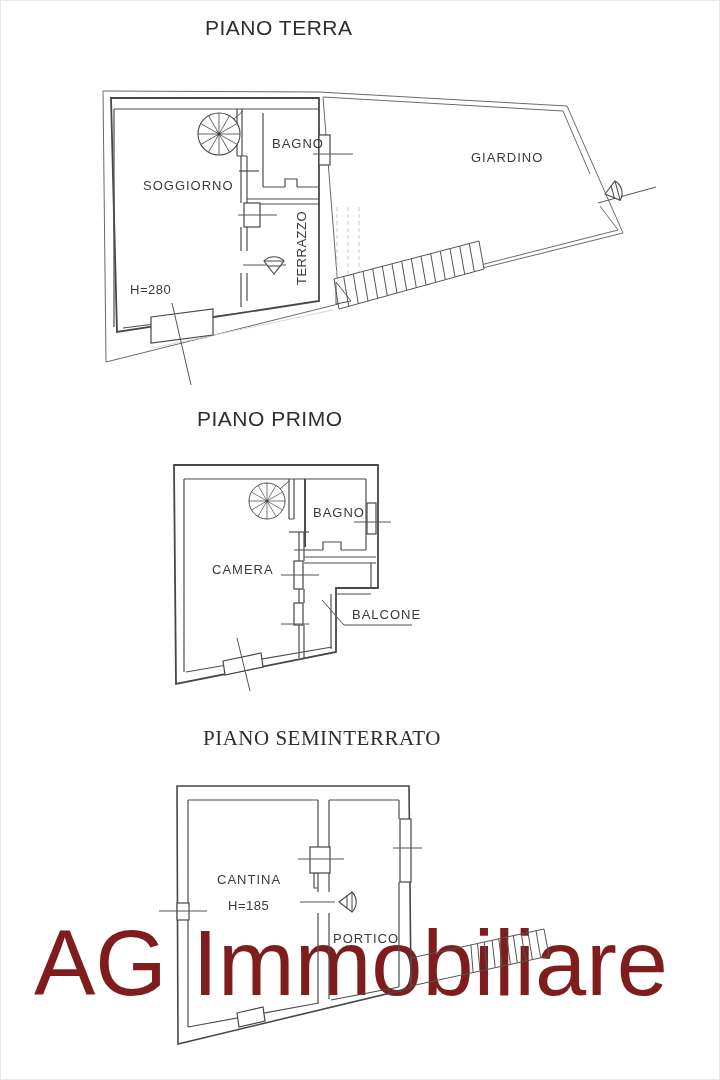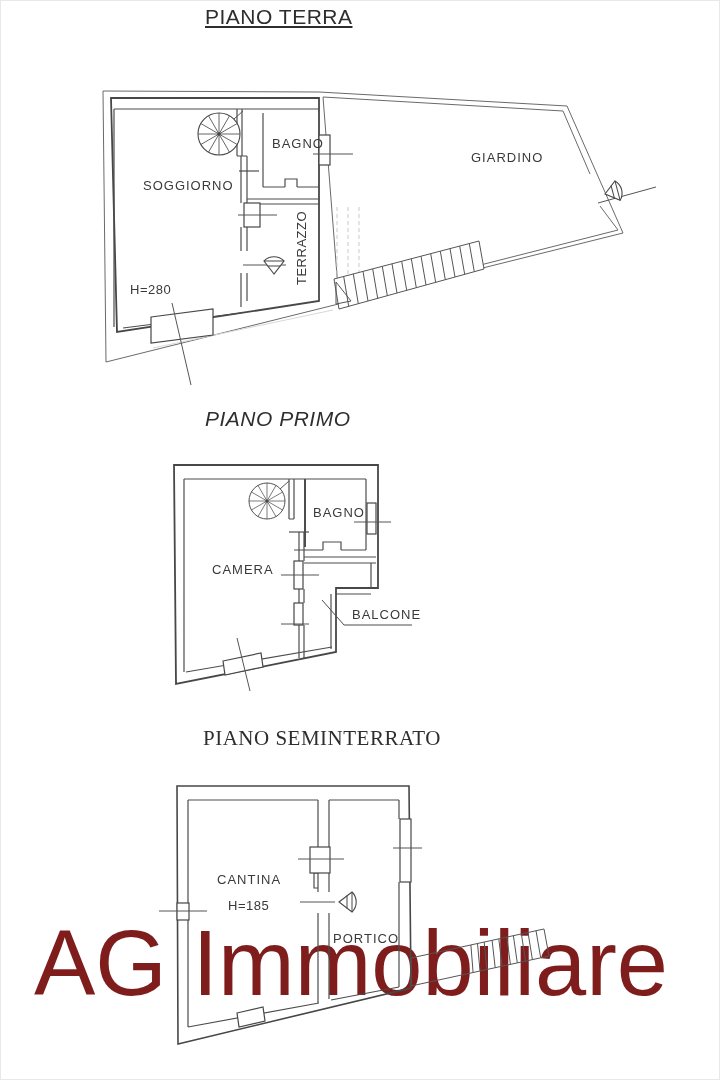--- a/index.html
+++ b/index.html
@@ -1,21 +1,21 @@
 <!DOCTYPE html>
 <html><head>
 <meta charset="utf-8">
 <style>
   html,body{margin:0;padding:0;background:#fff;}
   #page{position:relative;width:720px;height:1080px;background:#ffffff;overflow:hidden;
         font-family:"Liberation Sans",sans-serif;box-sizing:border-box;border:1px solid #e8e8e8;}
   .floor-title{position:absolute;font-size:21px;letter-spacing:0.5px;color:#2e2e2e;
                white-space:nowrap;line-height:1;z-index:3;}
-  #title-ground{left:204px;top:5px;text-decoration:underline;}
-  #title-first{left:204px;top:407px;font-style:italic;}
+  #title-ground{left:204px;top:16px;}
+  #title-first{left:196px;top:407px;}
   #title-basement{left:202px;top:727px;font-family:Liberation Serif, serif;}
   .watermark{position:absolute;left:33px;top:916px;font-size:92px;line-height:1;
              color:#7f1d1d;letter-spacing:0px;white-space:nowrap;z-index:1;}
   svg.plan{position:absolute;left:0;z-index:2;overflow:visible;}
   #svg-ground{top:80px;}
   #svg-first{top:450px;}
   #svg-basement{top:770px;}
   text.lbl{font-family:"Liberation Sans",sans-serif;font-size:13px;letter-spacing:1px;fill:#3a3a3a;}
   text.lbl-sm{font-family:"Liberation Sans",sans-serif;font-size:13px;letter-spacing:0.5px;fill:#3a3a3a;}
 </style>

